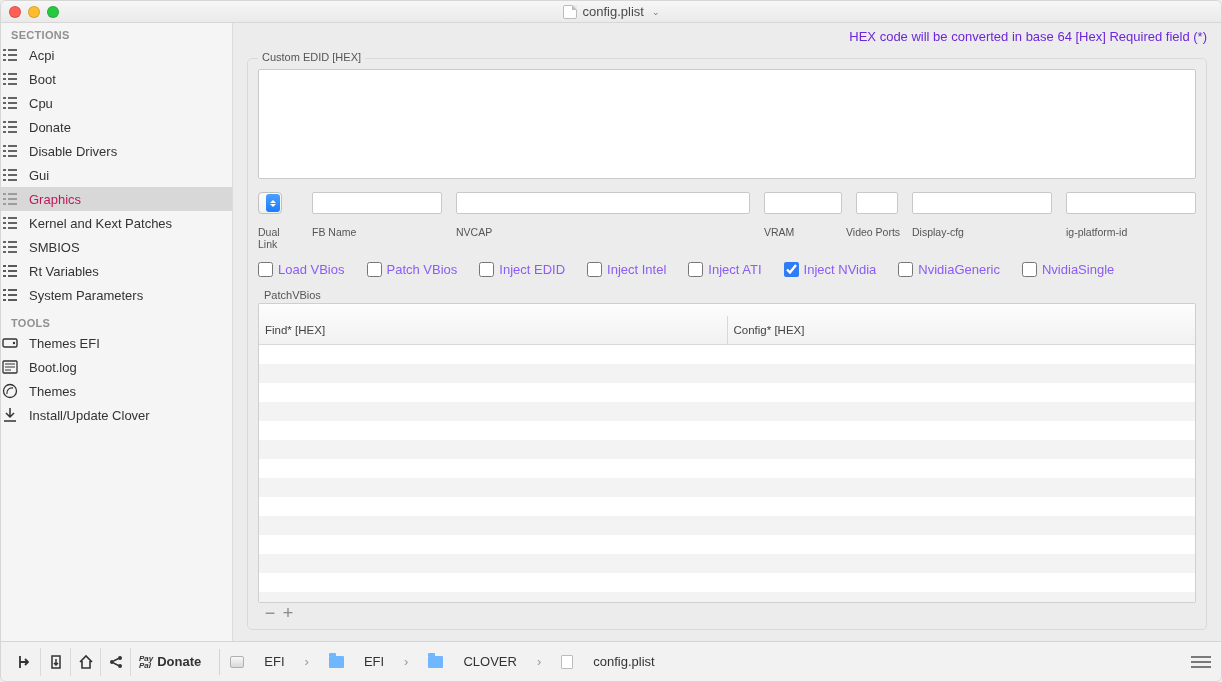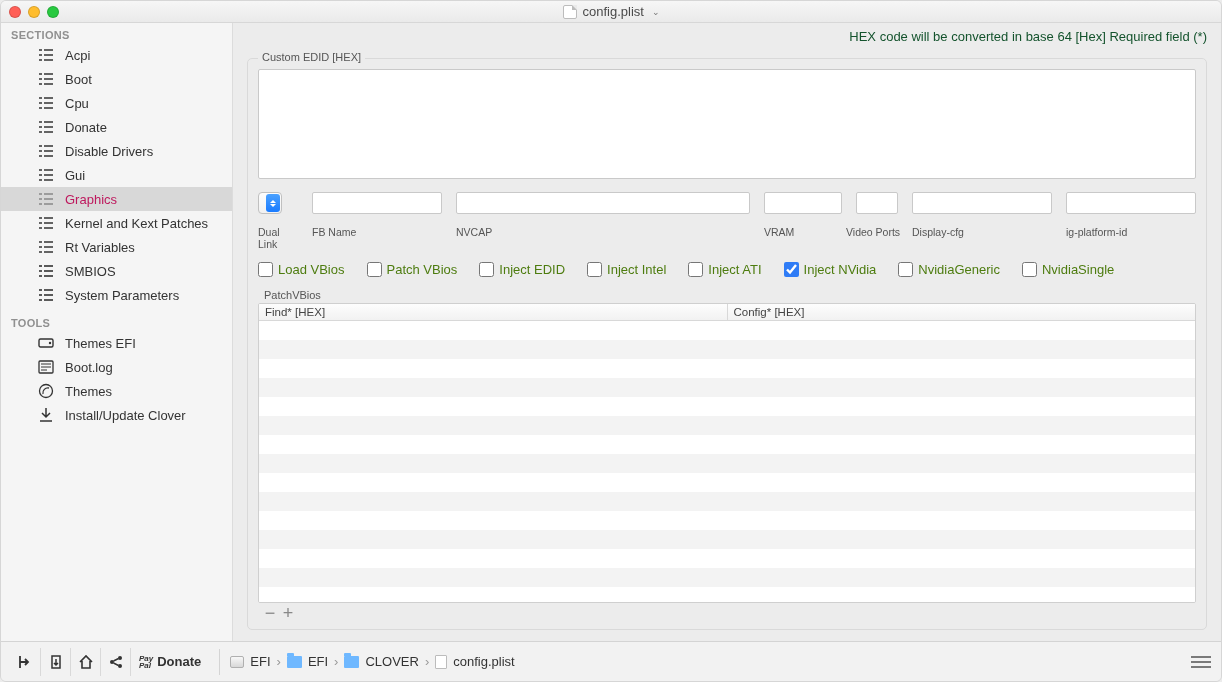--- a/index.html
+++ b/index.html
@@ -32,29 +32,29 @@
   .tl-zoom { background: #28c940; }
   .titlewrap { position:absolute; left:0; right:0; display:flex; justify-content:center; align-items:center; gap:6px; pointer-events:none; }
   .title-icon { width:14px;height:14px; border:1px solid #bcbcbc; border-radius:2px; background:#fff; position:relative;}
   .title-icon::before{content:"";position:absolute;top:-1px;right:-1px;border-top:5px solid #eaeaea;border-left:5px solid #bcbcbc;}
   .title-text { font-size:13px; color:#4a4a4a;}
   .dd { font-size:9px; color:#777; margin-left:2px;}
   
   .columns { display:flex; height: calc(100% - 22px - 40px); }
   .sidebar { width:232px; background:#f5f5f5; border-right:1px solid #dcdcdc; overflow:auto;}
   .sidebar .group { font-size:11px; font-weight:600; color:#909090; letter-spacing:0.3px; padding:6px 10px 2px; }
-  .side-item { display:flex; align-items:center; gap:10px; padding:3px 10px 3px 36px; height:24px; cursor:default;}
+  .side-item { display:flex; align-items:center; gap:10px; padding:3px 10px 3px 0; height:24px; cursor:default;}
   .side-item .icon { width:18px; display:flex; justify-content:center; color:#424242;}
   .side-item .lbl { font-size:13px; color:#333;}
   .side-item.selected { background:#d8d8d8; }
   .side-item.selected .lbl{ color:#be185d;}
   .side svg { width:16px; height:16px; }
   
   .main { flex:1; background:#ececec; display:flex; flex-direction:column; }
-  .info-line { text-align:right; padding:6px 14px; font-size:13px; color:#14532d;}
+  .info-line { text-align:right; padding:6px 14px; font-size:13px; color:#6d28d9;}
   .scroll { flex:1; overflow:auto; padding:0 14px 10px;}
   .group-box { border:1px solid #d9d9d9; border-radius:5px; background:#ececec; padding:10px; position:relative;}
   .group-title { position:absolute; top:-8px; left:10px; background:#ececec; padding:0 4px; font-size:11px; color:#555;}
   .big-text { width:100%; height:110px; border:1px solid #c9c9c9; background:#fff; border-radius:2px; resize:none; padding:4px; font-family:inherit;}
   .fields-row { display:flex; align-items:flex-start; gap:14px; margin-top:10px;}
   .field { display:flex; flex-direction:column; }
   .combo {
     width:24px;height:22px;border:1px solid #c0c0c0;border-radius:4px;
     background:linear-gradient(#fdfdfd,#f1f1f1);
     display:flex;align-items:center;justify-content:flex-end;padding-right:1px;
@@ -65,42 +65,42 @@
     display:flex;flex-direction:column;
     align-items:center;justify-content:center;color:#fff;
   }
   .combo .chev::before{content:"";border-left:3px solid transparent;border-right:3px solid transparent;border-bottom:3px solid #fff;margin-bottom:1px;}
   .combo .chev::after{content:"";border-left:3px solid transparent;border-right:3px solid transparent;border-top:3px solid #fff;}
   .tf { height:22px; border:1px solid #c9c9c9; background:#fff; border-radius:2px; padding:0 4px; font-family:inherit; font-size:13px;}
   .flabel { font-size:10.5px; color:#555; margin-top:12px;}
   .checks-row { display:flex; gap:22px; flex-wrap:wrap; margin-top:12px; align-items:center;}
   .chk-wrap { display:flex; align-items:center; gap:5px;}
   input[type=checkbox]{ width:15px;height:15px; accent-color:#2f7cf6;}
-  .chk-lbl { font-size:13px; color:#4d7c0f;}
+  .chk-lbl { font-size:13px; color:#8b5cf6;}
   .patch-title { font-size:11px; color:#555; margin:12px 0 2px 6px;}
   .table { border:1px solid #cfcfcf; background:#fff; border-radius:2px; height:300px; display:flex; flex-direction:column; overflow:hidden;}
   .thead { display:flex; background:linear-gradient(#fdfdfd,#f1f1f1); font-size:11.5px; color:#444;}
-  .th { padding:2px 6px; border-right:1px solid #d8d8d8; border-bottom:1px solid #d8d8d8;}
+  .th { padding:8px 6px; border-right:1px solid #d8d8d8; border-bottom:1px solid #d8d8d8;margin-top:12px;}
   .th:first-child{flex:1;}
   .th:last-child{flex:1;border-right:none;}
   .tbody { flex:1; overflow:auto;}
   .trow { height:19px; }
   .trow:nth-child(odd){ background:#ffffff;}
   .trow:nth-child(even){ background:#f3f3f3;}
   .tbl-controls { display:flex; gap:2px; padding:4px 0 0 4px; color:#888;}
   .tbl-controls span{ font-size:18px; line-height:12px; width:16px; text-align:center;}
   
   .bottom { height:40px; border-top:1px solid #d4d4d4; background:#f2f2f2; display:flex; align-items:center; padding:0 10px; gap:4px;}
   .bot-left { display:flex; align-items:center; gap:0;}
   .bot-btn { width:30px;height:28px; display:flex;align-items:center;justify-content:center; color:#444; border-right:1px solid #d9d9d9;}
   .bot-btn.last{border-right:none;}
   .paypal { font-size:8px;font-style:italic;font-weight:bold;line-height:7px;color:#333;}
   .donate { font-size:13px;font-weight:600;color:#333; display:flex;align-items:center;gap:4px;padding:0 8px;}
   .divider { width:1px;height:26px;background:#d4d4d4;margin:0 6px;}
-  .crumbs { display:flex; align-items:center; gap:6px; font-size:13px; color:#333;}
+  .crumbs { display:flex; align-items:center; gap:20px; font-size:13px; color:#333;}
   .crumbs .sep{color:#999;}
   .folder-icon{width:15px;height:12px;background:#6fb8ff;border-radius:1px;position:relative;display:inline-block;}
   .folder-icon::before{content:"";position:absolute;top:-3px;left:0;width:7px;height:3px;background:#6fb8ff;border-radius:1px 1px 0 0;}
   .disk-icon{width:14px;height:12px;border:1px solid #b0b0b0;border-radius:2px;background:linear-gradient(#f8f8f8,#d8d8d8);display:inline-block;}
   .file-icon{width:12px;height:14px;border:1px solid #bcbcbc;background:#fff;border-radius:1px;display:inline-block;position:relative;}
   .right-icon{margin-left:auto;width:20px;height:16px;display:flex;flex-direction:column;justify-content:space-between;padding:2px 0;}
   .right-icon div{height:2px;background:#7a7a7a;}
   svg{display:block;}
 </style>
 </head>
@@ -250,36 +250,36 @@
             <g stroke="#333" stroke-width="1.6">
               <line x1="1" y1="3" x2="4" y2="3"></line>
               <line x1="1" y1="8" x2="4" y2="8"></line>
               <line x1="1" y1="13" x2="4" y2="13"></line>
               <line x1="6" y1="3" x2="15" y2="3"></line>
               <line x1="6" y1="8" x2="15" y2="8"></line>
               <line x1="6" y1="13" x2="15" y2="13"></line>
             </g>
           </svg>
         </span>
+      <span class="lbl">SMBIOS</span>
+    </div>
+    <div class="side-item">
+      <span class="icon">
+          <svg viewBox="0 0 16 16">
+            <g stroke="#333" stroke-width="1.6">
+              <line x1="1" y1="3" x2="4" y2="3"></line>
+              <line x1="1" y1="8" x2="4" y2="8"></line>
+              <line x1="1" y1="13" x2="4" y2="13"></line>
+              <line x1="6" y1="3" x2="15" y2="3"></line>
+              <line x1="6" y1="8" x2="15" y2="8"></line>
+              <line x1="6" y1="13" x2="15" y2="13"></line>
+            </g>
+          </svg>
+        </span>
       <span class="lbl">Rt Variables</span>
-    </div>
-    <div class="side-item">
-      <span class="icon">
-          <svg viewBox="0 0 16 16">
-            <g stroke="#333" stroke-width="1.6">
-              <line x1="1" y1="3" x2="4" y2="3"></line>
-              <line x1="1" y1="8" x2="4" y2="8"></line>
-              <line x1="1" y1="13" x2="4" y2="13"></line>
-              <line x1="6" y1="3" x2="15" y2="3"></line>
-              <line x1="6" y1="8" x2="15" y2="8"></line>
-              <line x1="6" y1="13" x2="15" y2="13"></line>
-            </g>
-          </svg>
-        </span>
-      <span class="lbl">SMBIOS</span>
     </div>
     <div class="side-item">
       <span class="icon">
           <svg viewBox="0 0 16 16">
             <g stroke="#333" stroke-width="1.6">
               <line x1="1" y1="3" x2="4" y2="3"></line>
               <line x1="1" y1="8" x2="4" y2="8"></line>
               <line x1="1" y1="13" x2="4" y2="13"></line>
               <line x1="6" y1="3" x2="15" y2="3"></line>
               <line x1="6" y1="8" x2="15" y2="8"></line>

